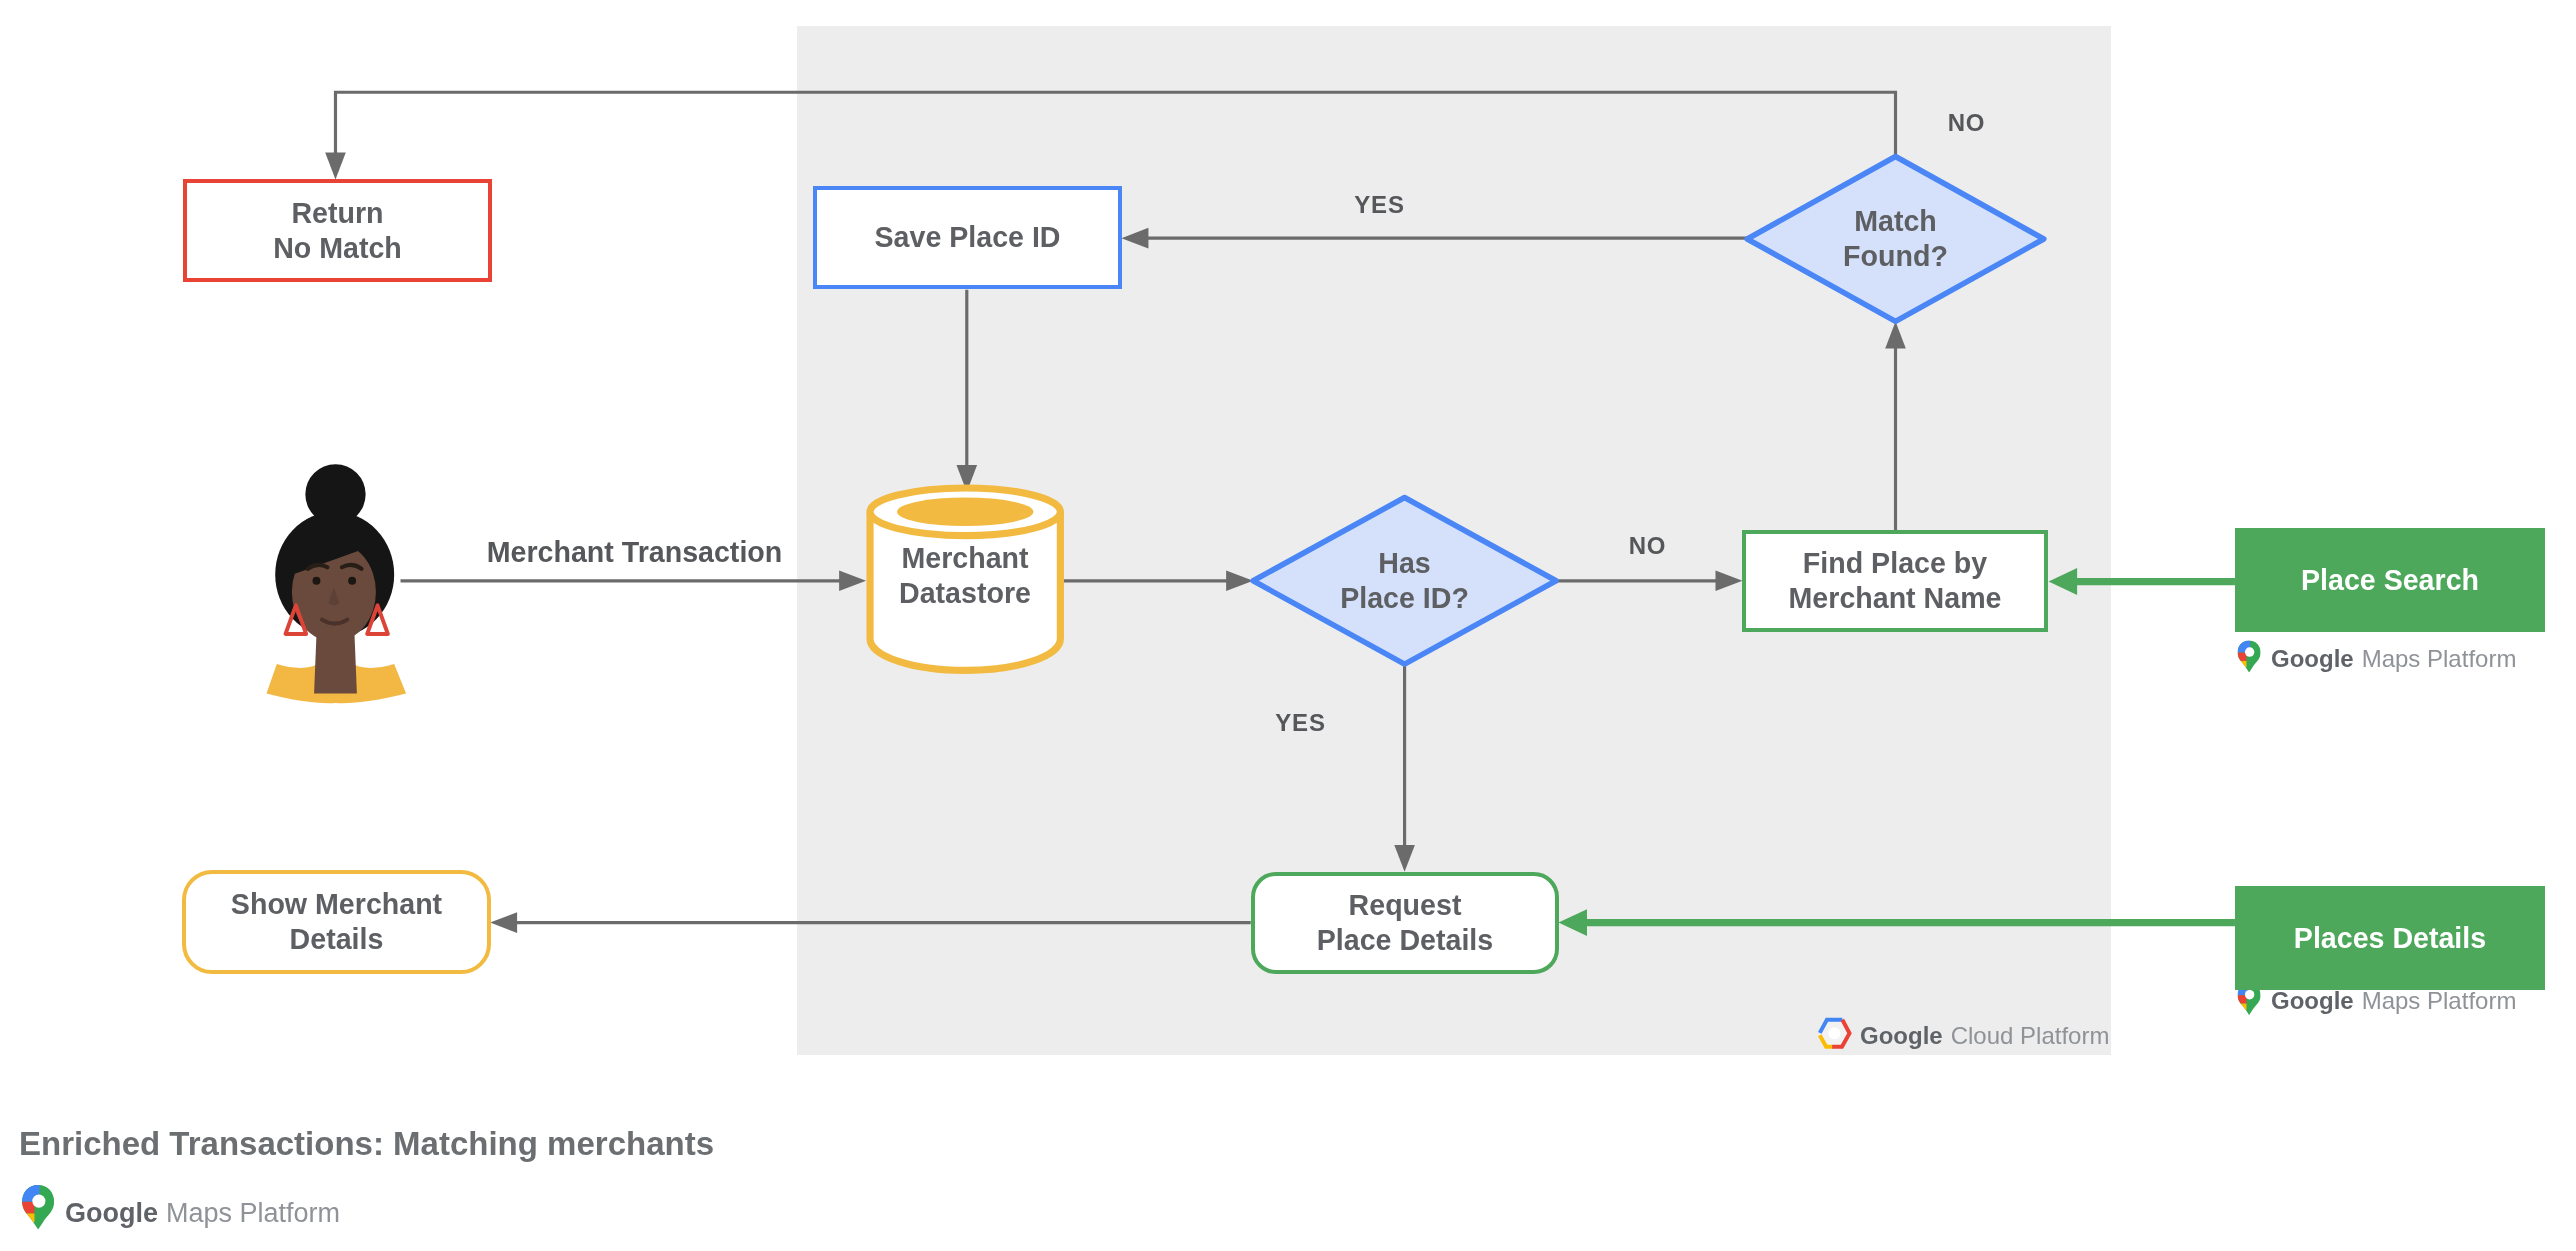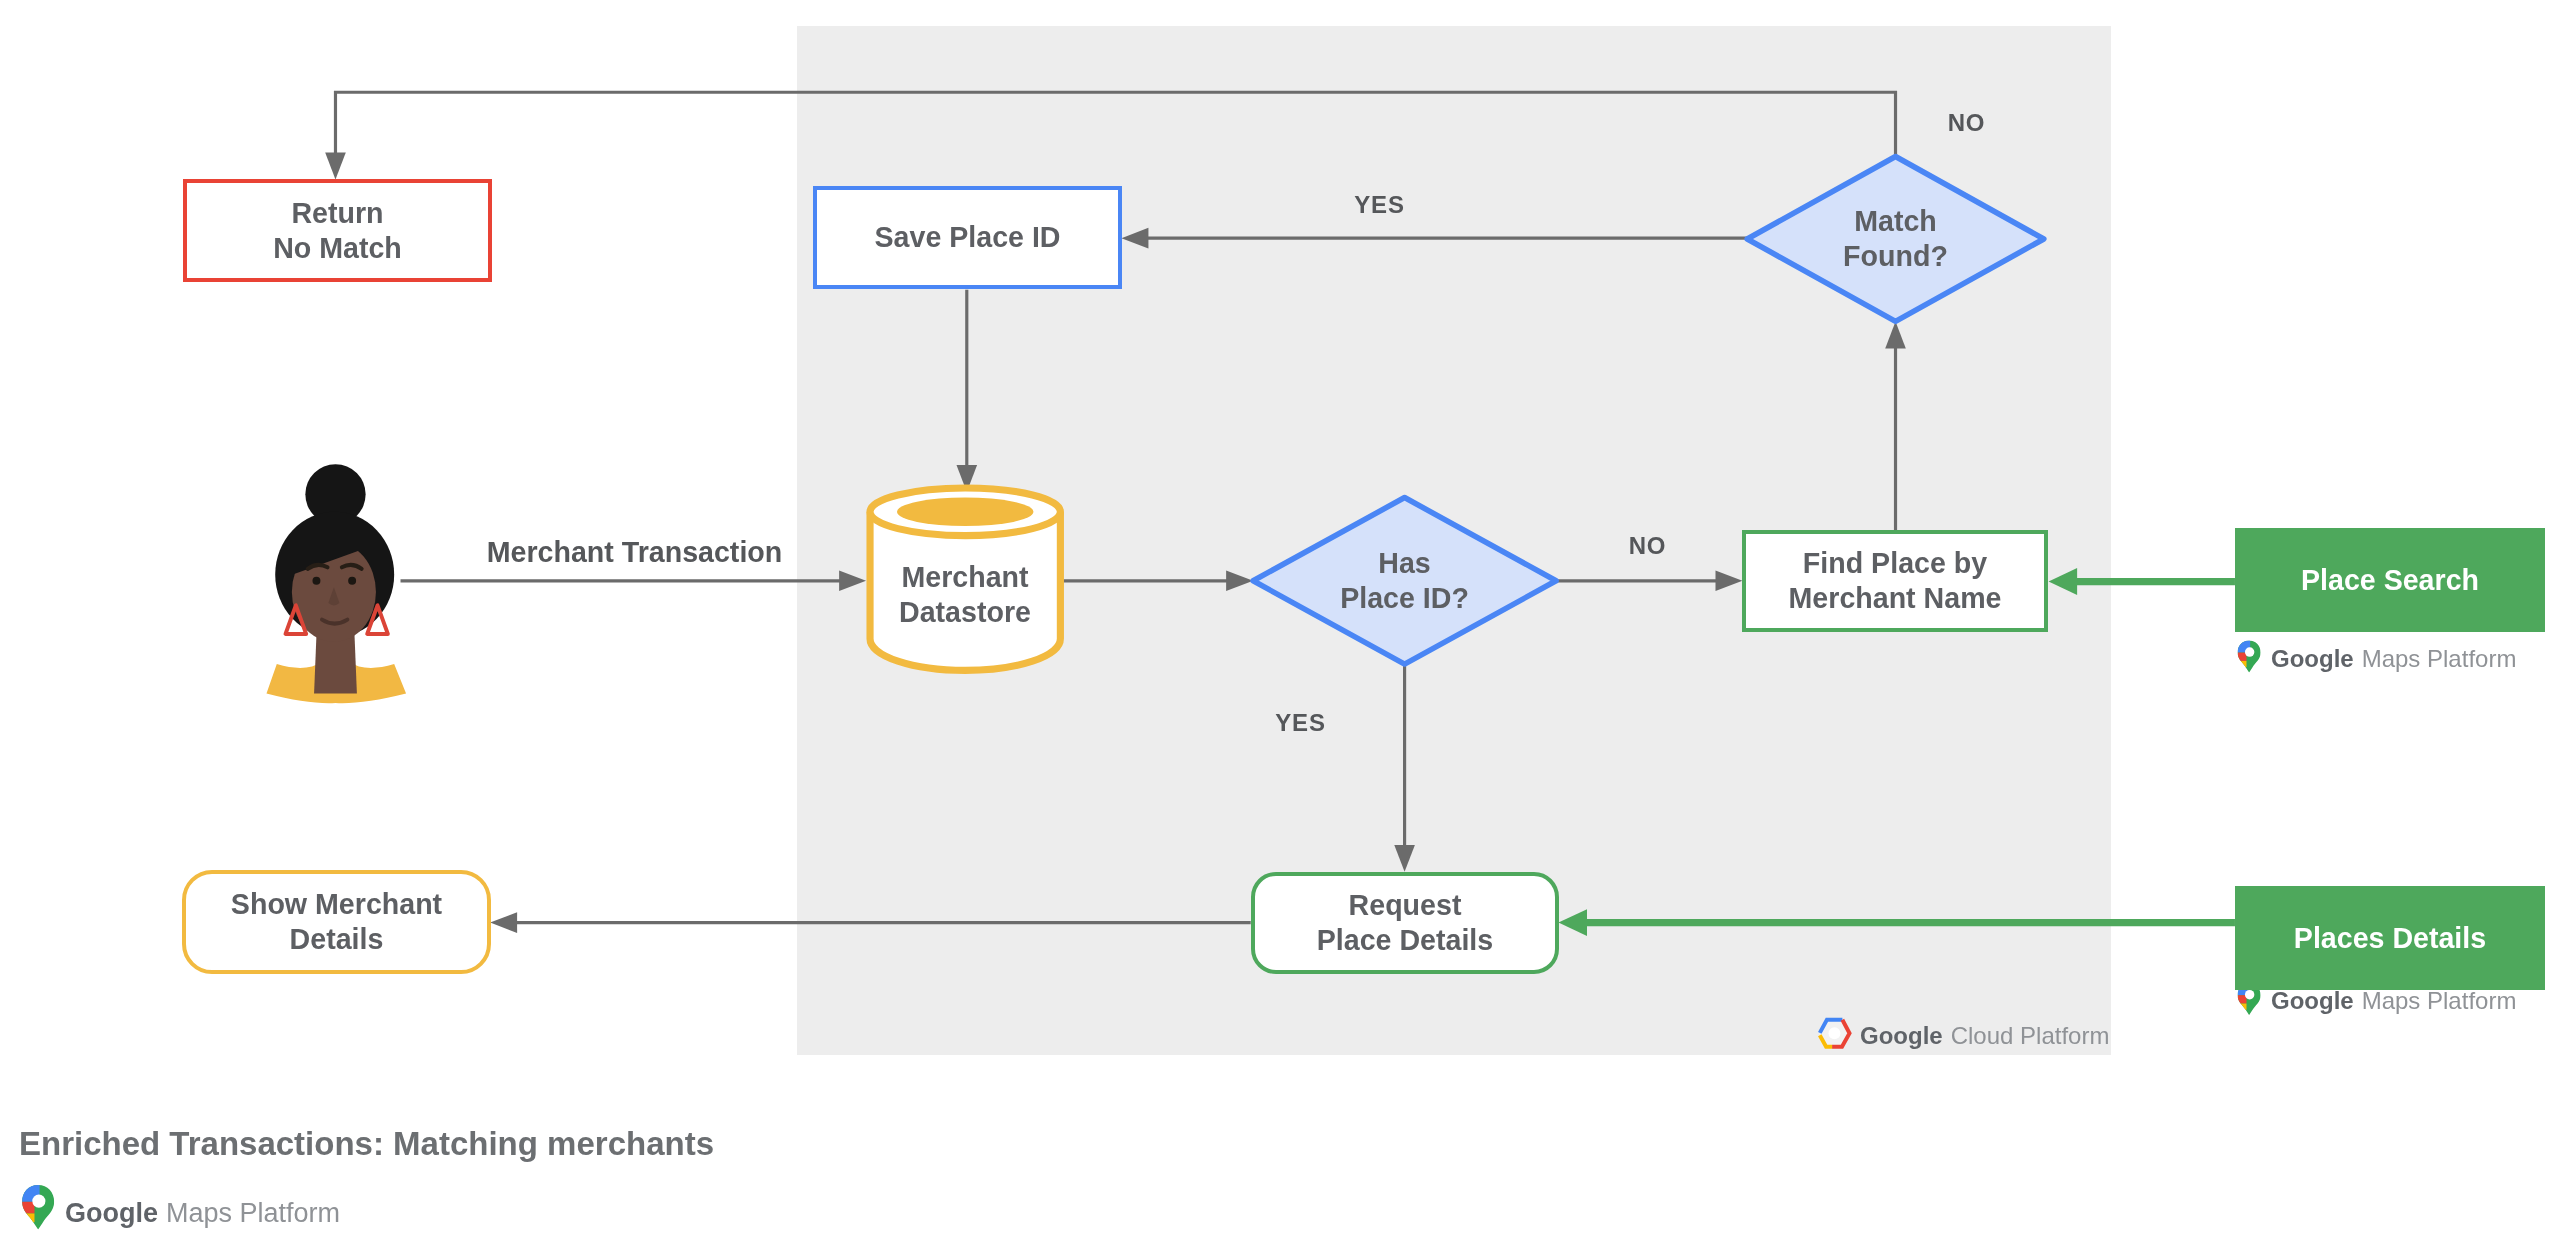--- a/index.html
+++ b/index.html
@@ -135,21 +135,21 @@
   </svg>
 
   <div class="node red" style="left:183px;top:179px;width:309px;height:103px;">Return
 No Match</div>
 
   <div class="node blue" style="left:813px;top:186px;width:309px;height:103px;">Save Place ID</div>
 
   <div class="dlabel" style="left:1816px;top:204px;width:159px;height:70px;">Match
 Found?</div>
 
-  <div class="dlabel" style="left:870px;top:555px;width:190px;height:79px;">Merchant
+  <div class="dlabel" style="left:870px;top:536px;width:190px;height:79px;">Merchant
 Datastore</div>
 
   <div class="dlabel" style="left:1325px;top:546px;width:159px;height:70px;">Has
 Place ID?</div>
 
   <div class="node green-o" style="left:1742px;top:530px;width:306px;height:102px;">Find Place by
 Merchant Name</div>
 
   <div class="node green-f" style="left:2235px;top:528px;width:310px;height:104px;text-align:center;">Place Search</div>
 

